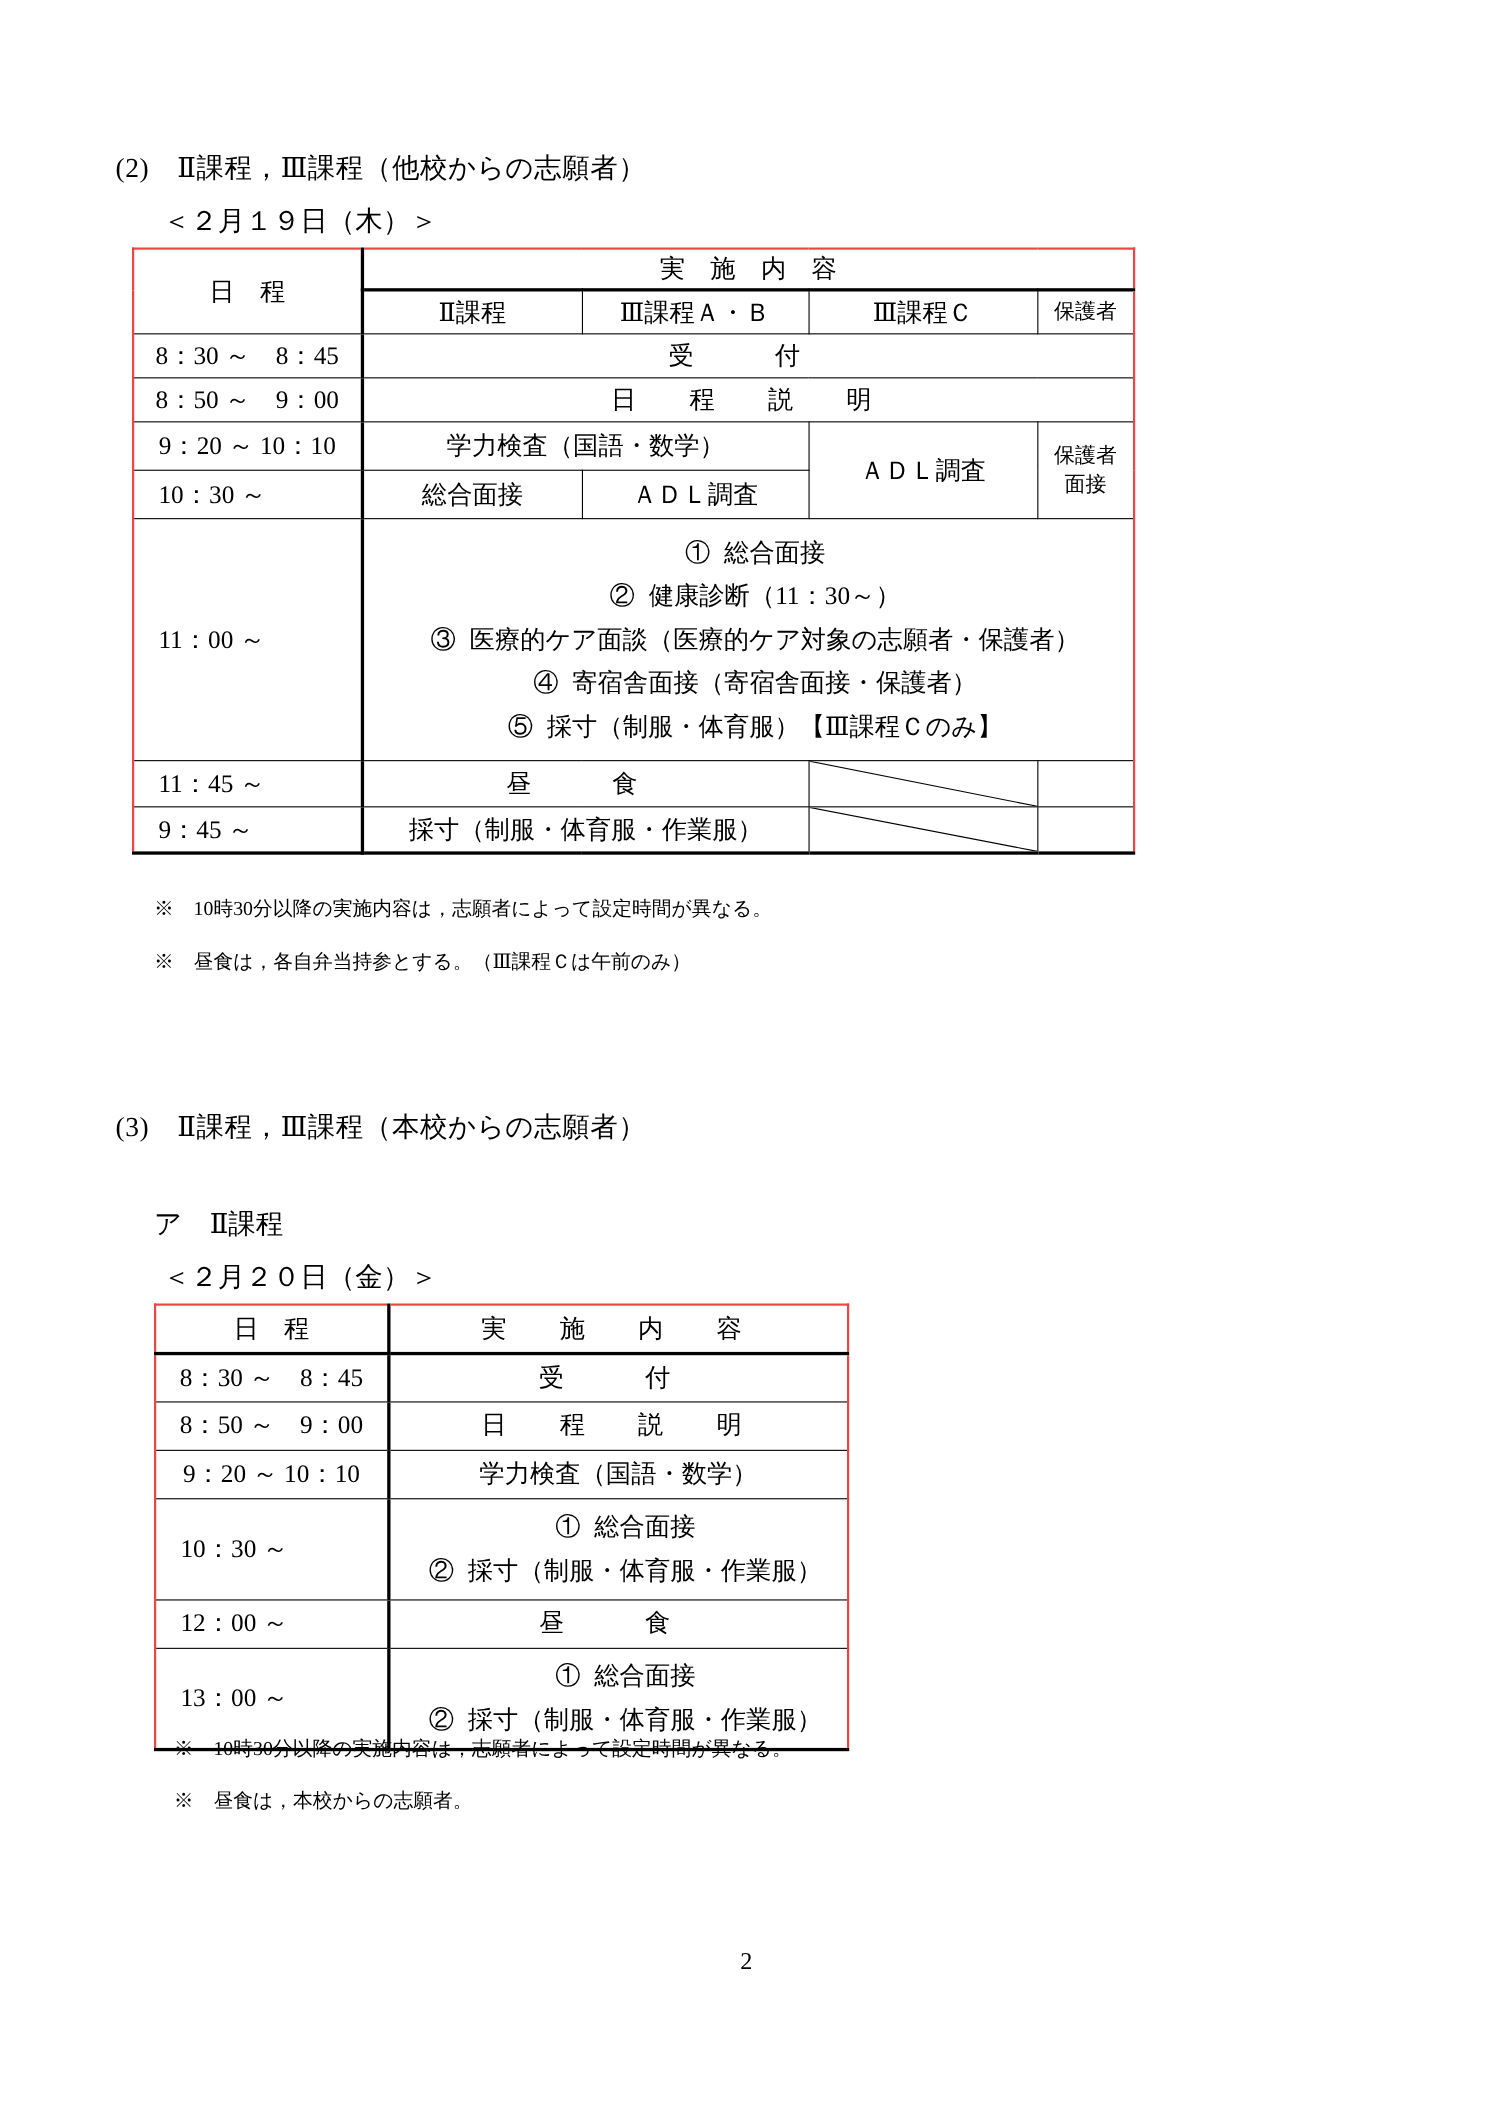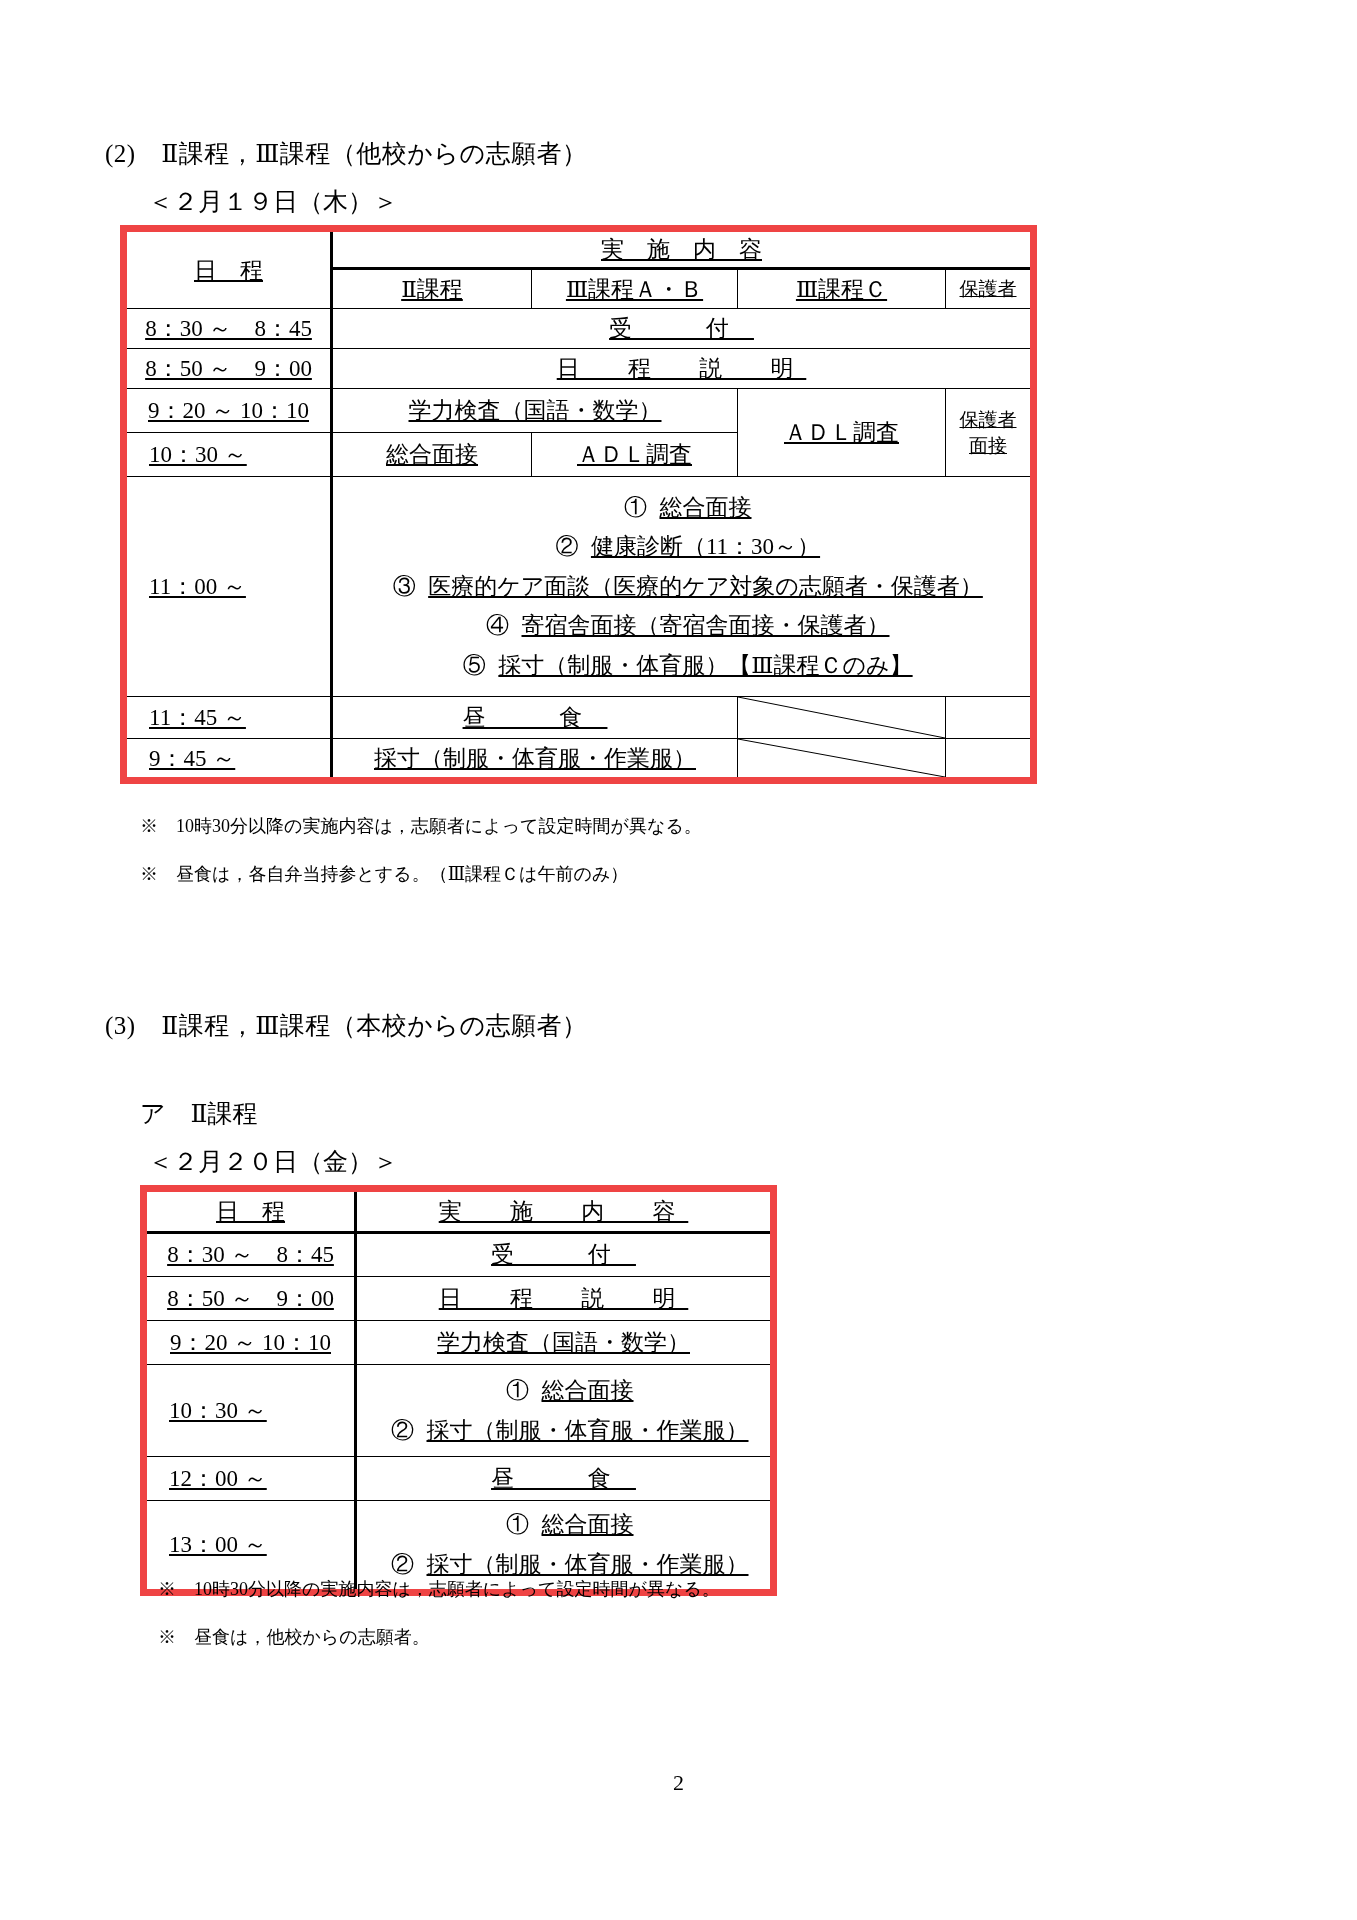--- a/index.html
+++ b/index.html
@@ -63,22 +63,21 @@
     font-weight: normal;
     font-size: 23px;
     text-align: center;
     vertical-align: middle;
     padding: 2px 4px;
     line-height: 1.35;
     box-sizing: border-box;
   }
   
   table.sched {
-    border: 7px solid #ef4444;
-    text-decoration: underline;
+    border: 2px solid #ef4444;
   }
   .thick-right { border-right: 3px solid #000 !important; }
   .thick-bottom { border-bottom: 3px solid #000 !important; }
 
   .tcell-time {
     text-align: center;
     white-space: nowrap;
     font-size: 23px;
   }
   .tcell-time.left {
@@ -267,17 +266,17 @@
         <td class="tcell-time left thick-right thick-bottom" style="height:92px;">13：00 ～</td>
         <td class="list-cell thick-bottom">
           <span class="li"><span class="marker">①</span><span>総合面接</span></span>
           <span class="li"><span class="marker">②</span><span>採寸（制服・体育服・作業服）</span></span>
         </td>
       </tr>
     </tbody>
   </table>
 
   <div class="note" style="left:158px; top:1580px;">※　10時30分以降の実施内容は，志願者によって設定時間が異なる。</div>
-  <div class="note" style="left:158px; top:1628px;">※　昼食は，他校からの志願者。</div>
+  <div class="note" style="left:158px; top:1628px;">※　昼食は，本校からの志願者。</div>
 
   <div class="pagenum" style="top:1770px;">2</div>
 
 </div>
 
 </body></html>

